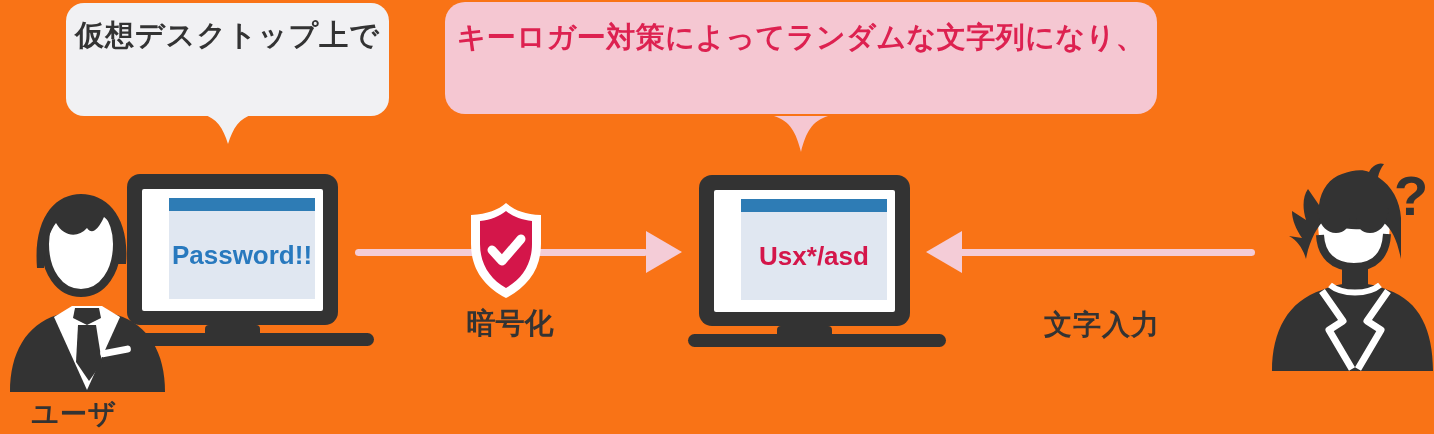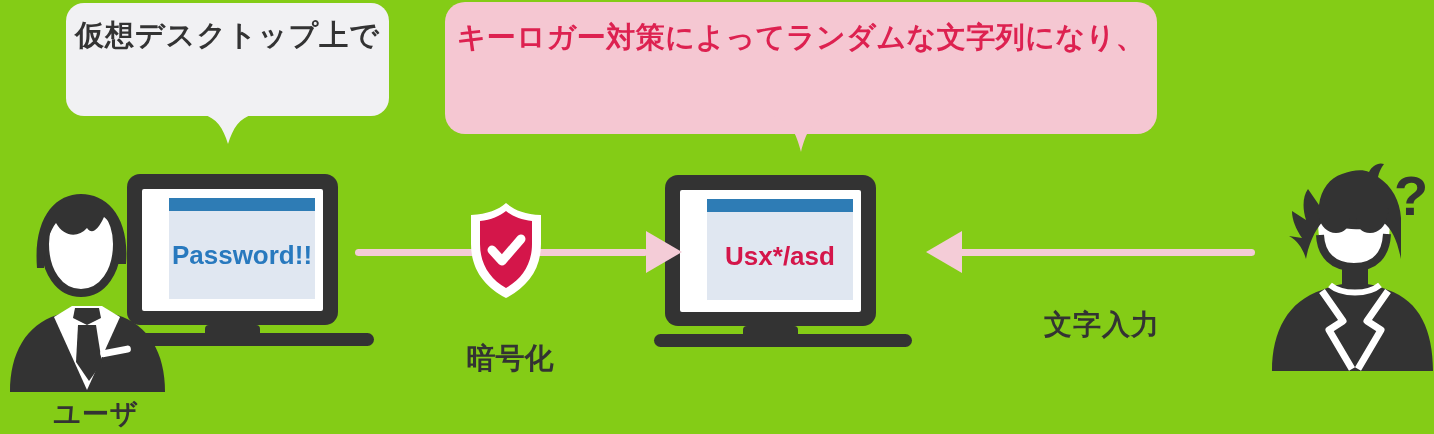--- a/index.html
+++ b/index.html
@@ -1,38 +1,38 @@
 <!DOCTYPE html>
 <html style="--dark: #333333; --gray-bubble-bg: #f1f1f3; --pink-bubble-bg: #f5c7d2; --red-text: #dd2150; --crimson: #d4164a; --pink-arrow: #f4ccd7; --window-titlebar-blue: #2e7cb5; --window-body: #e0e7f1; --password-blue: #2879be;"><head>
 <meta charset="utf-8">
 <style>
   html,body{margin:0;padding:0;background:#fff;}
   .canvas{
-    position:relative;width:1434px;height:434px;background:#84cc16;overflow:hidden;
+    position:relative;width:1434px;height:434px;background:#f97316;overflow:hidden;
     font-family:"Liberation Sans","DejaVu Sans",sans-serif;
   }
   
   .bubble{position:absolute;box-sizing:border-box;text-align:center;font-weight:700;}
   .bubble-gray{
     left:66px;top:3px;width:323px;height:113px;border-radius:18px;
     background:var(--gray-bubble-bg,#f1f1f3);color:var(--dark,#333);
     font-size:29px;line-height:45px;padding-top:10px;letter-spacing:1px;
   }
   .bubble-pink{
-    left:445px;top:2px;width:712px;height:132px;border-radius:20px;
+    left:445px;top:2px;width:712px;height:112px;border-radius:20px;
     background:var(--pink-bubble-bg,#f5c7d2);color:var(--red-text,#dd2150);
     font-size:29px;line-height:44px;padding-top:13px;letter-spacing:.5px;
   }
   .tail{position:absolute;left:50%;transform:translateX(-50%);}
   .tail-gray{top:111px;}
   .tail-pink{top:114px;}
   
   .laptop{position:absolute;width:258px;height:172px;}
   .lap-user{left:116px;top:174px;}
-  .lap-enc{left:654px;top:175px;}
+  .lap-enc{left:688px;top:175px;}
   .lap-screen{
     position:absolute;left:11px;top:0;width:211px;height:151px;box-sizing:border-box;
     background:var(--dark,#333);border-radius:13px;padding:15px 15px 14px;
   }
   .lap-inner{
     width:100%;height:100%;box-sizing:border-box;background:#fff;border-radius:2px;
     padding:9px 8px 12px 11px;display:flex;
   }
   .window{flex:1;display:flex;flex-direction:column;min-width:0;margin-left:16px;}
   .titlebar{height:13px;background:var(--window-titlebar-blue,#2e7cb5);}
@@ -51,22 +51,22 @@
   .arrowhead{position:absolute;width:0;height:0;border-top:21px solid transparent;border-bottom:21px solid transparent;}
   .head-right{left:646px;top:231px;border-left:36px solid var(--pink-arrow,#f4ccd7);}
   .head-left{left:926px;top:231px;border-right:36px solid var(--pink-arrow,#f4ccd7);}
   
   .abs{position:absolute;}
   .shield{left:468px;top:202px;}
   .user-fig{left:10px;top:190px;}
   .hacker-fig{left:1270px;top:163px;}
   
   .label{position:absolute;text-align:center;font-weight:800;color:var(--dark,#333);}
-  .label-user{left:26px;top:396px;width:140px;font-size:27px;letter-spacing:1px;}
-  .label-enc{left:445px;top:304px;width:130px;font-size:29px;margin-top:35px;}
+  .label-user{left:4px;top:396px;width:140px;font-size:27px;letter-spacing:1px;}
+  .label-enc{left:445px;top:304px;width:130px;font-size:29px;}
   .label-key{left:1022px;top:306px;width:160px;font-size:28px;letter-spacing:1px;}
   .qmark{position:absolute;left:1394px;top:168px;font-size:56px;font-weight:800;color:var(--dark,#333);line-height:1;}
 </style>
 </head>
 <body>
 
 <div class="canvas">
 
   <div class="bubble bubble-gray">
     <div>仮想デスクトップ上で</div>

